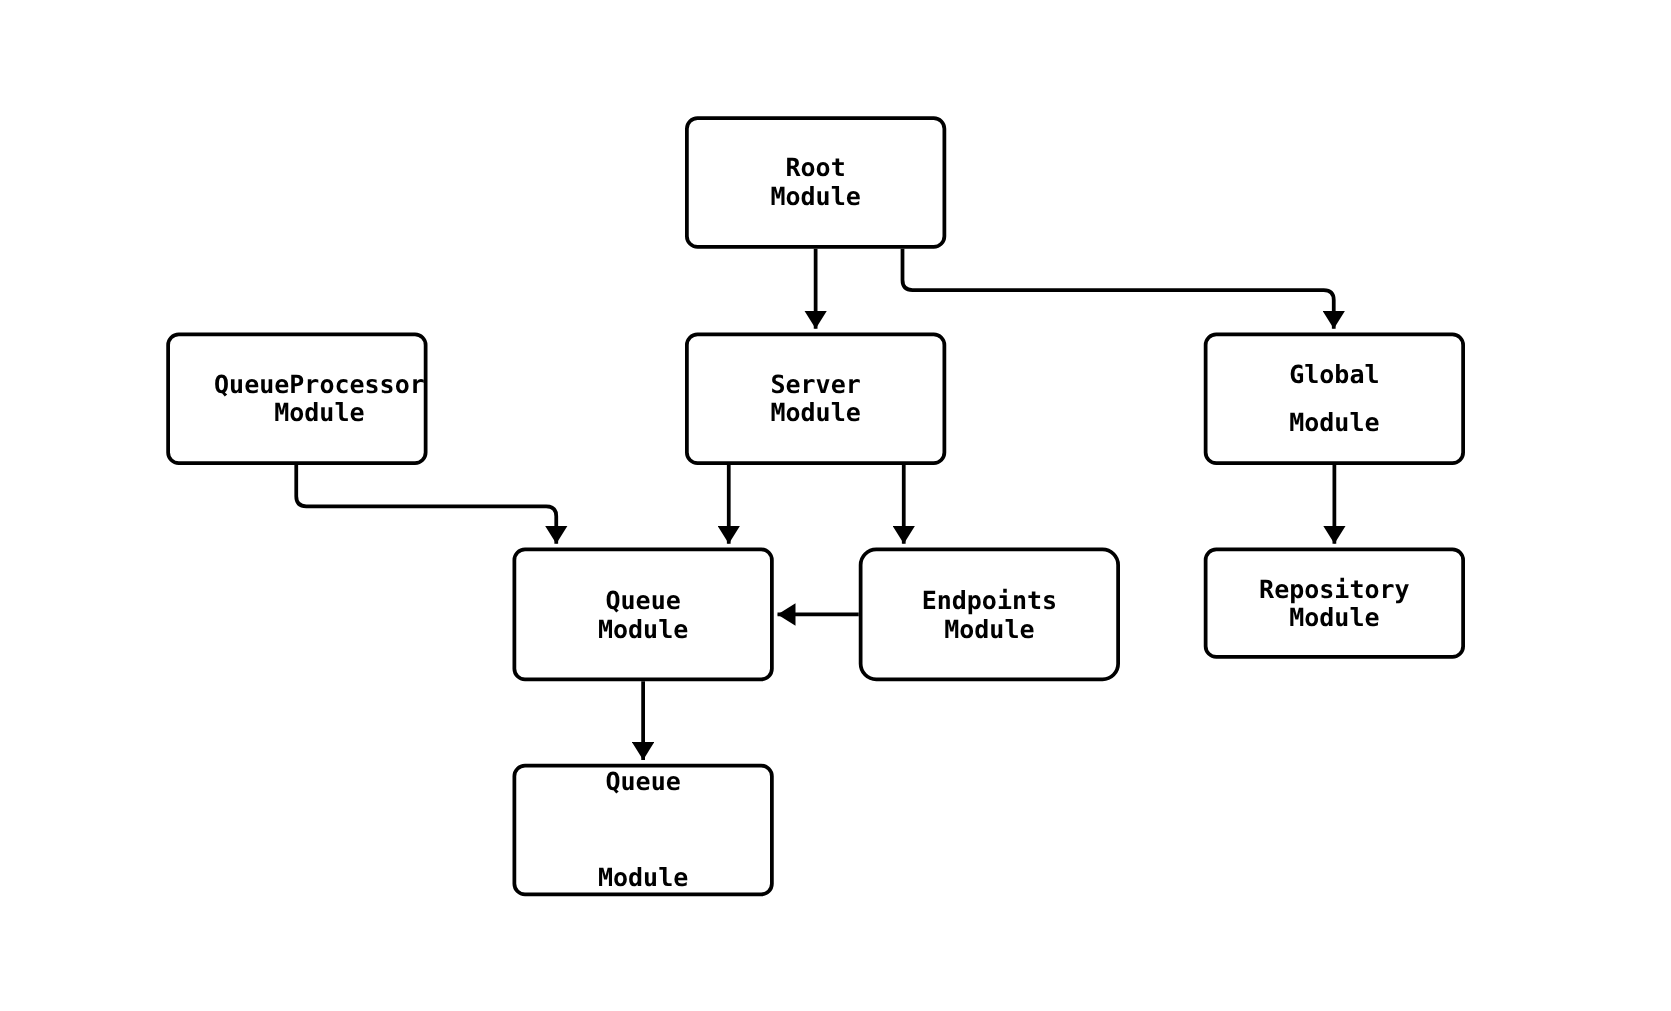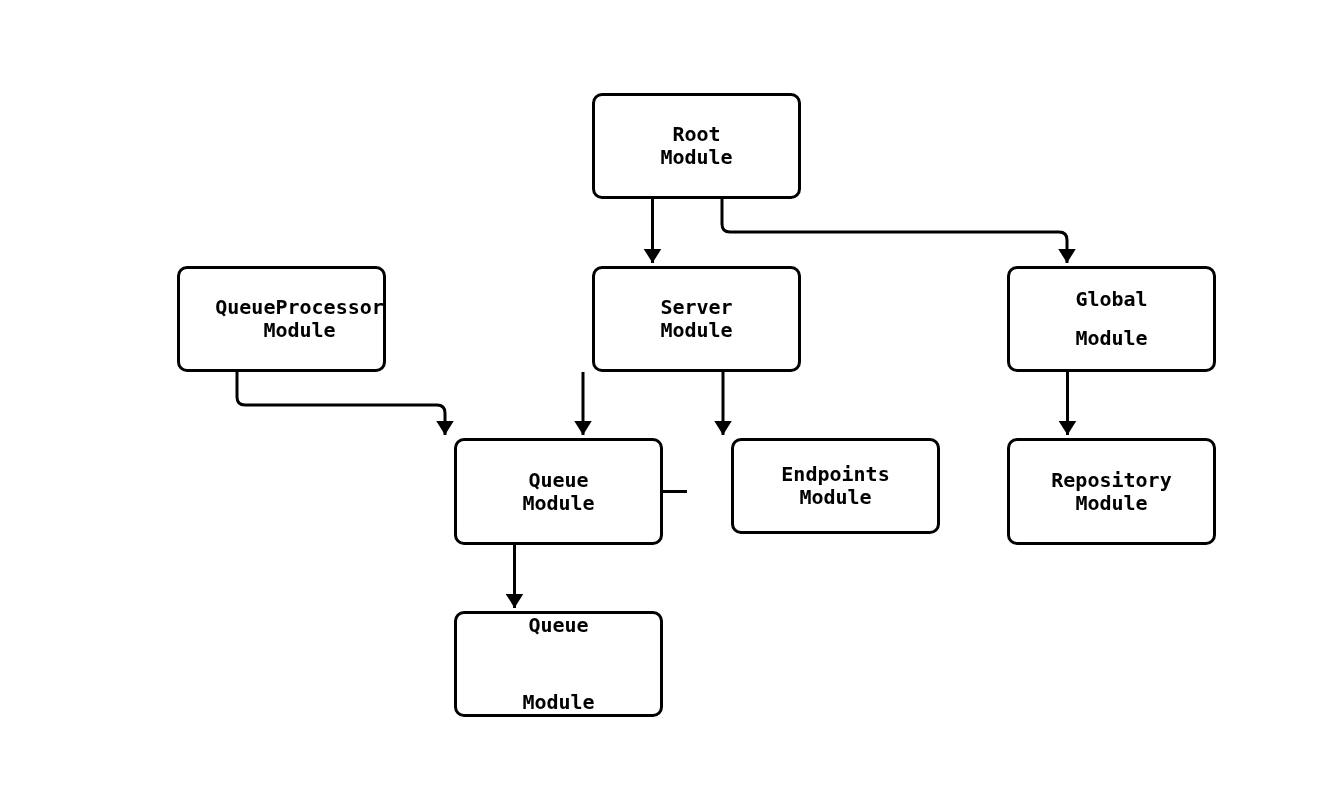--- a/index.html
+++ b/index.html
@@ -37,31 +37,30 @@
     border-radius: 10px;
     display: flex;
     flex-direction: column;
     align-items: center;
     justify-content: center;
     text-align: center;
     font-weight: bold;
     font-size: 20px;
     line-height: 23px;
     color: #000000;
-    margin-left: 44px;
   }
   .node span { display: block; }
 
   .n-root           { left: 548px;  top: 93px;  }
   .n-queueprocessor { left: 133px;  top: 266px; padding-left: 36px; }
   .n-server         { left: 548px;  top: 266px; }
   .n-global         { left: 963px;  top: 266px; gap: 16px; }
   .n-core           { left: 410px;  top: 438px; height: 107px; }
-  .n-endpoints      { left: 687px;  top: 438px; height: 96px; }
-  .n-repository     { left: 963px;  top: 438px; height: 107px; }
+  .n-endpoints      { left: 687px;  top: 438px; height: 107px; border-radius: 14px; }
+  .n-repository     { left: 963px;  top: 438px; height: 89px; }
   .n-queue          { left: 410px;  top: 611px; justify-content: space-between; }
 </style>
 </head>
 <body>
 
 <div id="canvas">
 
   <svg id="edge-layer" viewBox="0 0 1337 809" xmlns="http://www.w3.org/2000/svg">
     <defs>
       <marker id="arrowhead" viewBox="0 0 10 10" refX="8" refY="5" markerWidth="6" markerHeight="6" orient="auto" markerUnits="strokeWidth">

